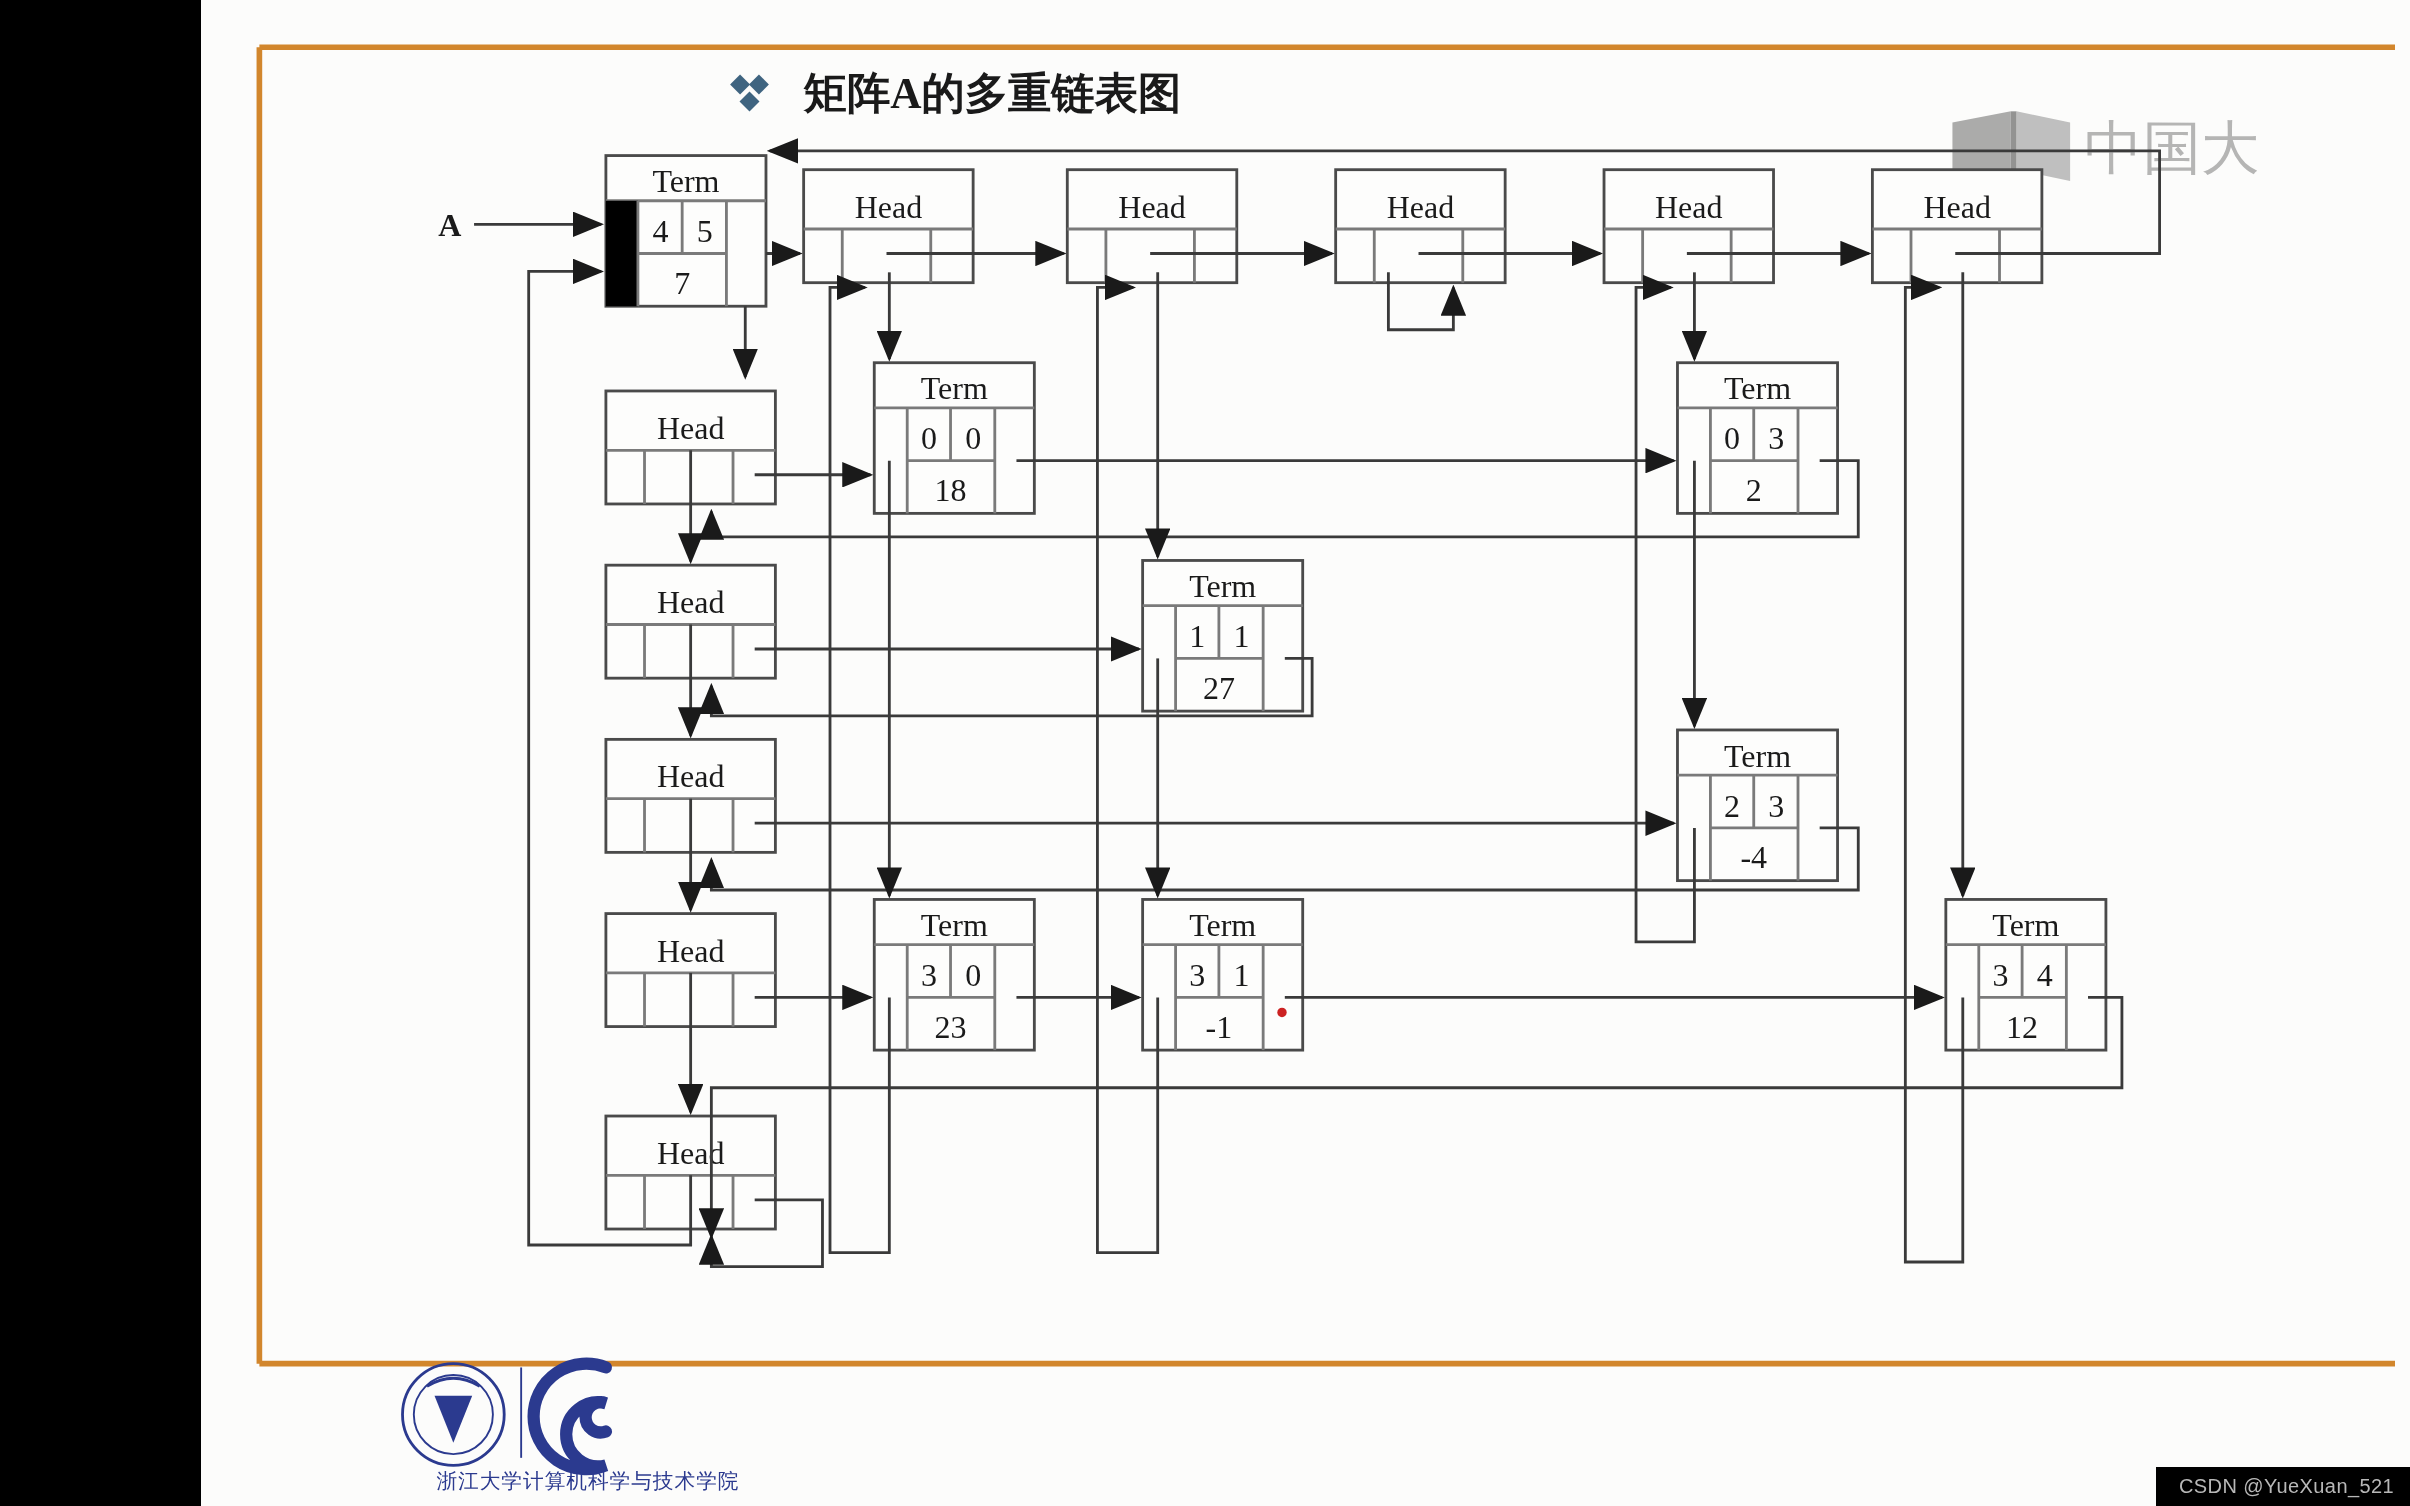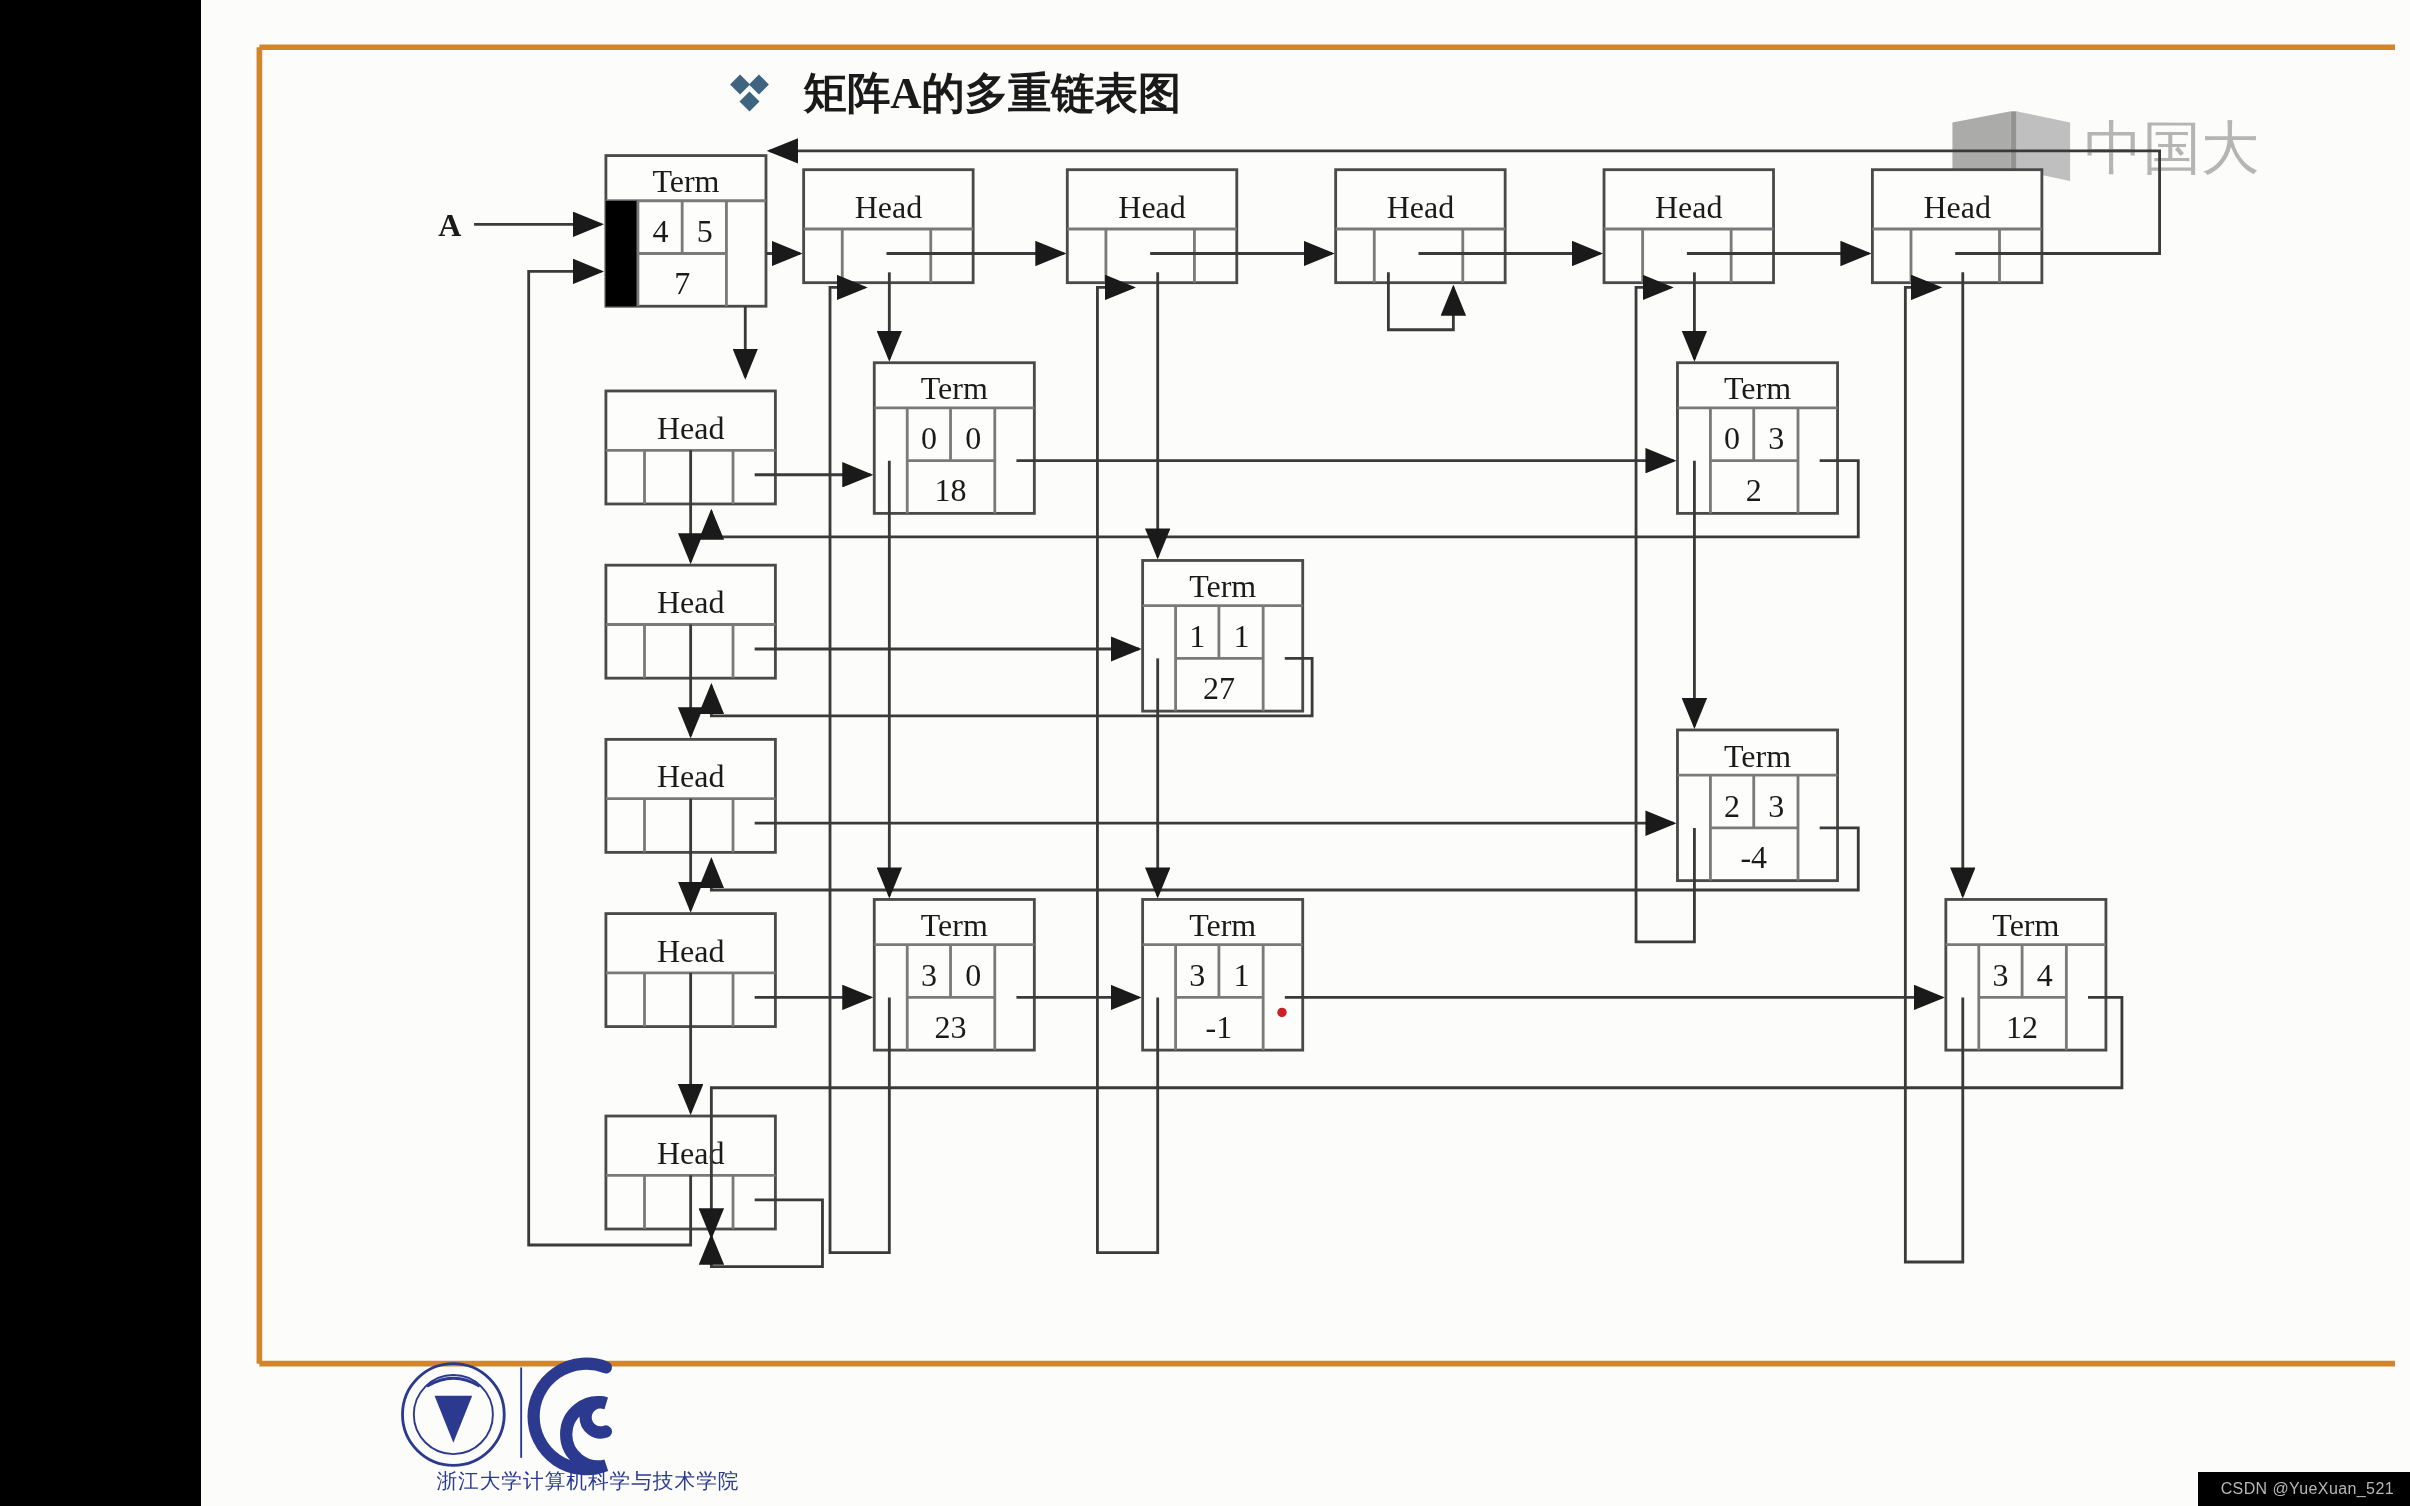--- a/index.html
+++ b/index.html
@@ -6,21 +6,21 @@
   html,body{margin:0;padding:0;background:#000;}
   body{width:2411px;height:1507px;overflow:hidden;font-family:"Liberation Serif",serif;}
   #stage{position:relative;width:2359px;height:1507px;background:#000;}
   
   #slide{position:absolute;left:201px;top:0;width:2210px;height:1507px;background:#fcfcfb;}
   #diagram{position:absolute;left:0;top:0;width:2210px;height:1507px;}
   .csdn-watermark{
     position:absolute;right:0;bottom:0;
     padding:7.5px 17px 9.4px 22.6px;
     background:#000;color:#b8b8b8;
-    font-family:"Liberation Sans",sans-serif;font-size:16px;letter-spacing:0.4px;
+    font-family:"Liberation Sans",sans-serif;font-size:20px;letter-spacing:0.4px;
   }
   svg{display:block;}
   text{font-family:"Liberation Serif",serif;}
 </style>
 </head>
 <body>
 
 <div id="stage">
   <div id="slide">
 

